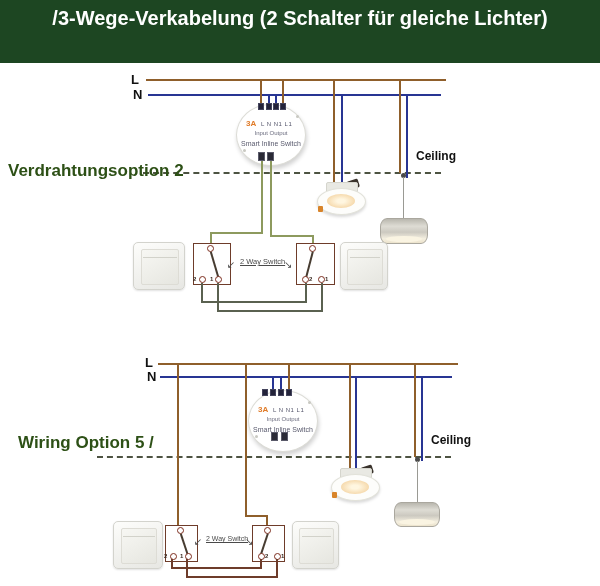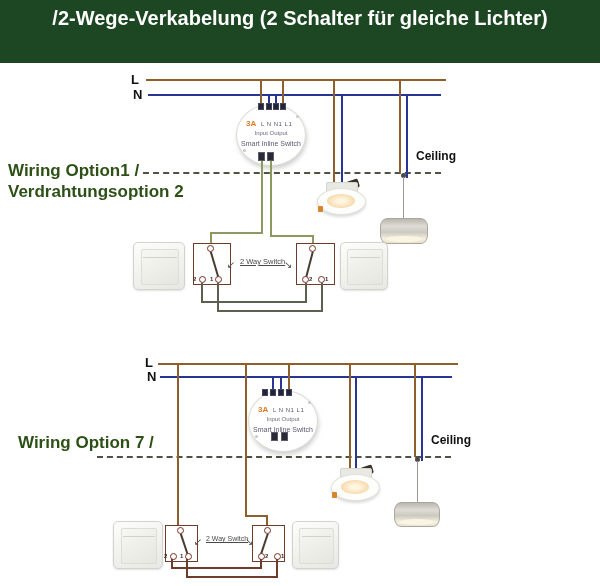--- a/index.html
+++ b/index.html
@@ -56,27 +56,26 @@
   .pd-drum{position:absolute;border:1px solid #aaa79e;border-radius:7px/9px;
            background:linear-gradient(180deg,#b9b7ae,#dedcd4 30%,#ccc9c0 55%,#f4efe0 82%,#ece3cc);}
   .pd-glass{position:absolute;left:10%;bottom:1px;width:80%;height:6px;border-radius:50%;background:#faf4e2;}
 </style>
 </head>
 <body>
 
 <div id="stage">
 
   <div class="banner">
-    <div>/2-Wege-Verkabelung (2 Schalter für gleiche Lichter)</div>
+    <div>/3-Wege-Verkabelung (2 Schalter für gleiche Lichter)</div>
   </div>
 
   <div class="dashline" style="left:143px;top:172px;width:298px;"></div>
 
   <div class="optlabel" style="left:8px;top:160px;">
-    <div>Wiring Option1 /</div>
     <div>Verdrahtungsoption 2</div>
   </div>
 
   <div class="lnlabel" style="left:131px;top:72px;">L</div>
   <div class="lnlabel" style="left:133px;top:87px;">N</div>
   <div class="ceillabel" style="left:416px;top:149px;">Ceiling</div>
 
   <div class="device" style="left:236px;top:104px;">
     <span class="dev-rating">3A</span>
     <span class="dev-terms">L N N1 L1</span>
@@ -161,21 +160,21 @@
   </div>
   <div class="rocker" style="left:340px;top:242px;width:46px;height:46px;">
     <div class="rocker-in">
         <div class="rocker-seam"></div>
       </div>
   </div>
 
   <div class="dashline" style="left:97px;top:456px;width:354px;"></div>
 
   <div class="optlabel" style="left:18px;top:432px;">
-    <div>Wiring Option 7 /</div>
+    <div>Wiring Option 5 /</div>
   </div>
 
   <div class="lnlabel" style="left:145px;top:355px;">L</div>
   <div class="lnlabel" style="left:147px;top:369px;">N</div>
   <div class="ceillabel" style="left:431px;top:433px;">Ceiling</div>
 
   <div class="device" style="left:248px;top:390px;">
     <span class="dev-rating">3A</span>
     <span class="dev-terms">L N N1 L1</span>
     <span class="dev-io">Input Output</span>

